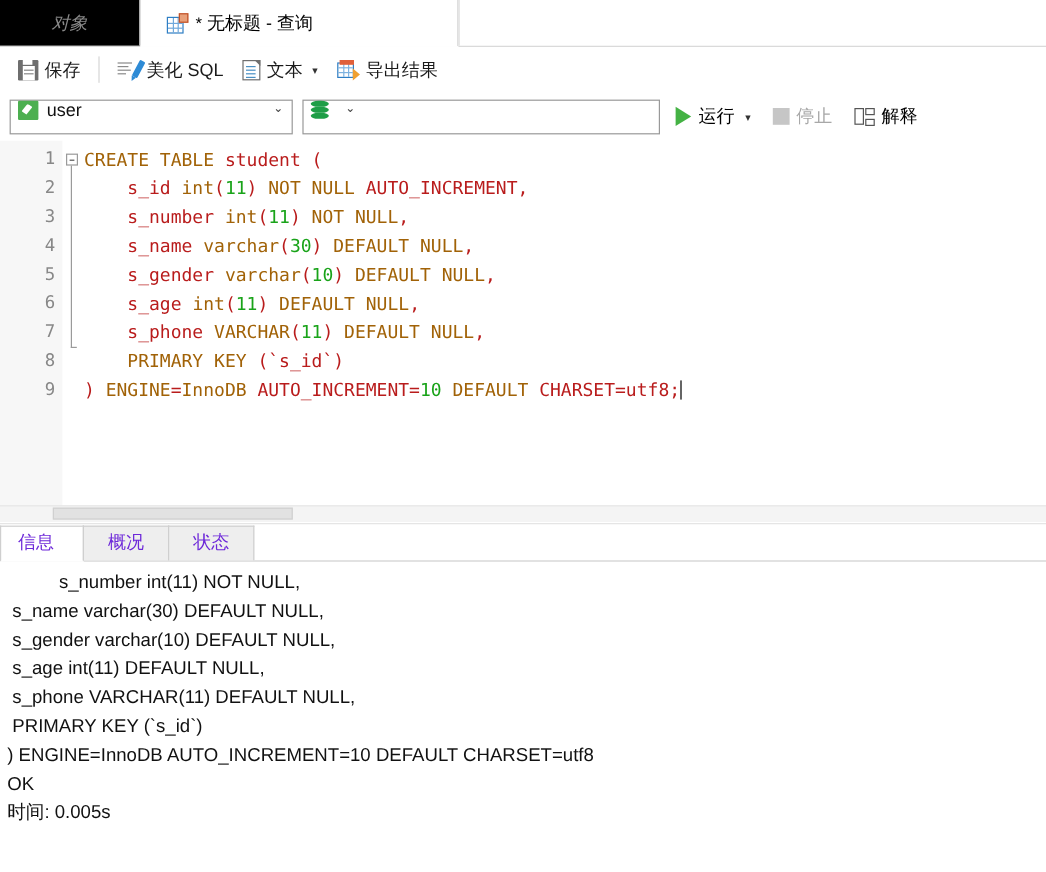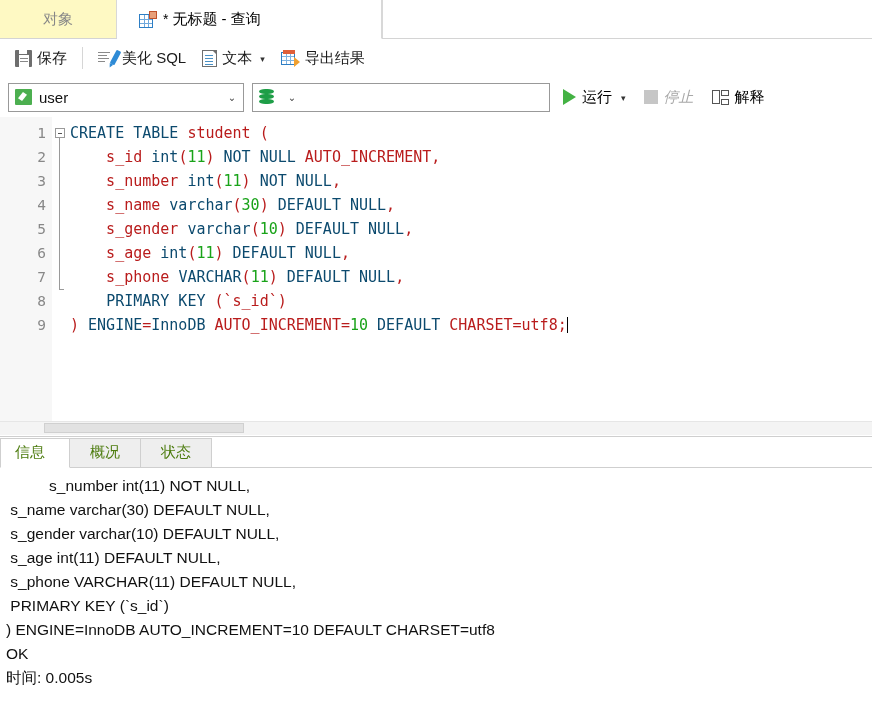--- a/index.html
+++ b/index.html
@@ -34,21 +34,22 @@
     font-size: 15px;
     background: #f0f0f0;
     border-right: 1px solid #d8d8d8;
     color: #888888;
     position: relative;
     cursor: default;
   }
   .tab.object-tab {
     min-width: 72px;
     justify-content: center;
-    background: #fef9c3;
+    background: #000000;
+    font-style: italic;
   }
   .tab.active {
     background: #ffffff;
     color: #000000;
     border-bottom: 1px solid #ffffff;
     margin-bottom: -1px;
     padding-right: 120px;
   }
   .tab-filler {
     flex: 1;
@@ -225,21 +226,20 @@
   .connbar {
     display: flex;
     align-items: center;
     height: 40px;
     padding: 0 8px;
     gap: 8px;
     background: #ffffff;
   }
   .combo {
     display: flex;
-    align-items: center;
     height: 27px;
     border: 1px solid #999999;
     background: #ffffff;
     padding: 0 0 0 6px;
     gap: 7px;
     cursor: default;
   }
   .combo.conn { width: 228px; }
   .combo.db   { width: 290px; }
   .combo .cb-label {
@@ -270,21 +270,21 @@
     background:#1e9e47; border-radius:50%/60%;
   }
   .ico-db i:nth-child(1){ top:0; }
   .ico-db i:nth-child(2){ top:5px; }
   .ico-db i:nth-child(3){ top:10px; }
 
   .run-btn, .stop-btn, .explain-btn {
     display: flex; align-items: center; gap: 6px;
     font-size: 15px; padding: 3px 5px; cursor: default; white-space: nowrap;
   }
-  .stop-btn { color: #a8a8a8; font-style: italic; }
+  .stop-btn { color: #a8a8a8; }
   .tri-green {
     width:0;height:0;
     border-left: 13px solid #44b244;
     border-top: 8px solid transparent;
     border-bottom: 8px solid transparent;
   }
   .sq-stop { width:14px;height:14px;background:#c6c6c6; }
   .ico-explain { width:17px;height:15px;position:relative; }
   .ico-explain i {
     position:absolute; border:1.5px solid #555; box-sizing:border-box; background:#fff;
@@ -351,21 +351,21 @@
     padding: 4px 0 0 18px;
     font-family: "DejaVu Sans Mono", monospace;
     font-size: 15px;
     white-space: pre;
     position: relative;
   }
   .code .cl {
     height: 24px;
     line-height: 24px;
   }
-  .kw  { color: #0c4a6e; }
+  .kw  { color: #a16207; }
   .num { color: #19a319; }
   .pln { color: #b91c1c; }
   .caret {
     display: inline-block;
     width: 1px;
     height: 16px;
     background: #000;
     vertical-align: -3px;
   }
 
@@ -398,21 +398,21 @@
     border-bottom: 1px solid #cfcfcf;
     padding-left: 0;
   }
   .btab {
     padding: 4px 20px 5px 20px;
     font-size: 15px;
     background: #eeeeee;
     border: 1px solid #cfcfcf;
     border-bottom: none;
     margin-right: -1px;
-    color: #4d7c0f;
+    color: #6d28d9;
     cursor: default;
   }
   .btab.active {
     background: #ffffff;
     border-bottom: 1px solid #ffffff;
     margin-bottom: -1px;
     font-weight: normal;
     padding-left: 14px;
     padding-right: 24px;
   }

